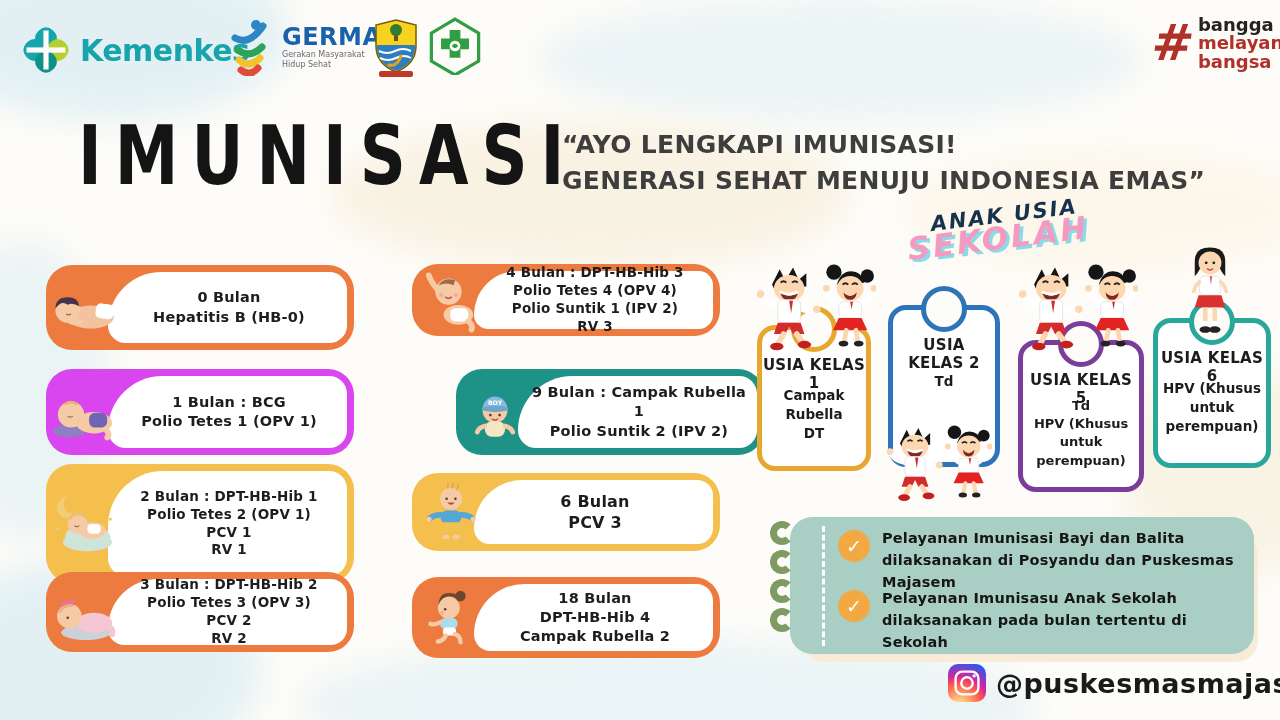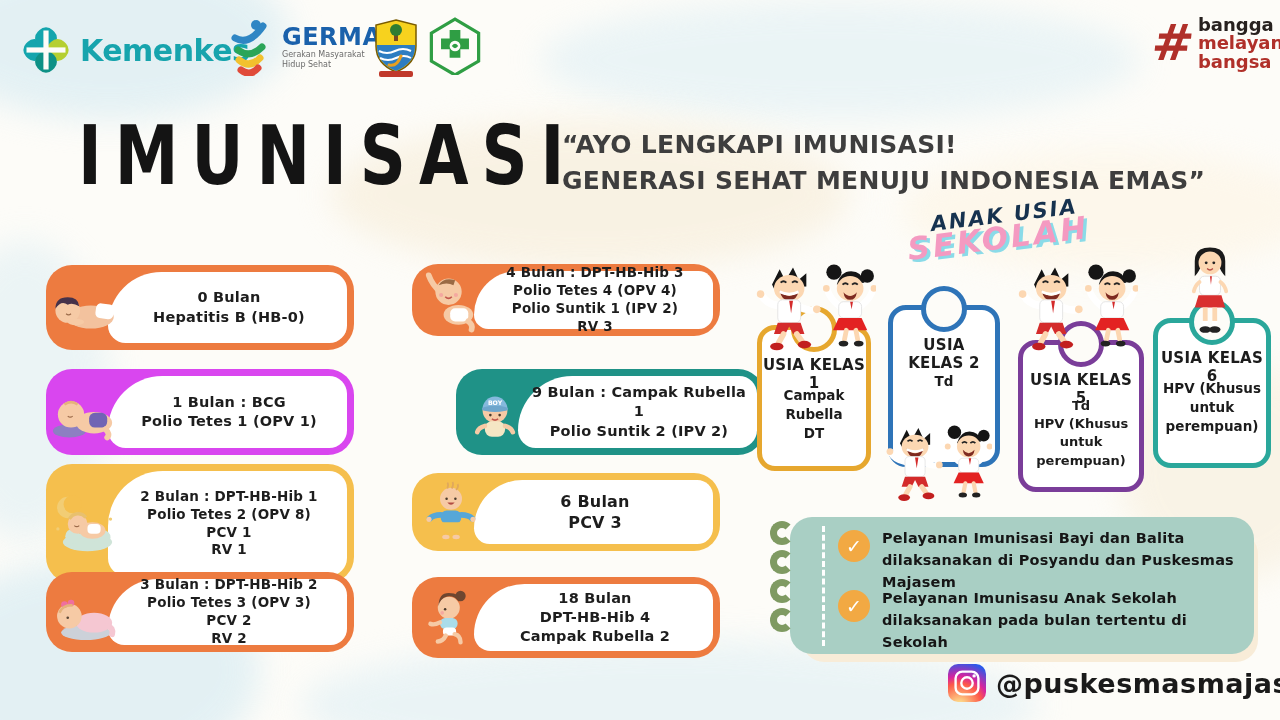--- a/index.html
+++ b/index.html
@@ -189,21 +189,21 @@
         <path d="M26,34 a12,12 0 0 1 20,-2" stroke="#e8c06e" stroke-width="4" fill="none"></path>
         <ellipse cx="54" cy="48" rx="16" ry="10" fill="#f6caa5"></ellipse>
         <rect x="48" y="40" width="16" height="12" rx="5" fill="#fff"></rect>
         <path d="M32,42 q3,2.5 6,0" stroke="#9c6b4a" stroke-width="1.5" fill="none"></path>
         <circle cx="12" cy="46" r="2" fill="#f2cd74"></circle>
           <circle cx="76" cy="34" r="2" fill="#f2cd74"></circle>
       </svg>
     </div>
     <div class="card-text" style="font-size:13.5px;">
       <span>2 Bulan : DPT-HB-Hib 1</span>
-      <span>Polio Tetes 2 (OPV 8)</span>
+      <span>Polio Tetes 2 (OPV 1)</span>
       <span>PCV 1</span>
       <span>RV 1</span>
     </div>
   </div>
 
   <div class="sched-card" style="left:46px;top:572px;height:80px;background:#ed7b40;">
     <div class="sched-inner"></div>
     <div class="baby">
       <svg width="74" height="58" viewBox="0 0 90 70">
         <ellipse cx="46" cy="60" rx="30" ry="9" fill="#ccd1d9"></ellipse>

